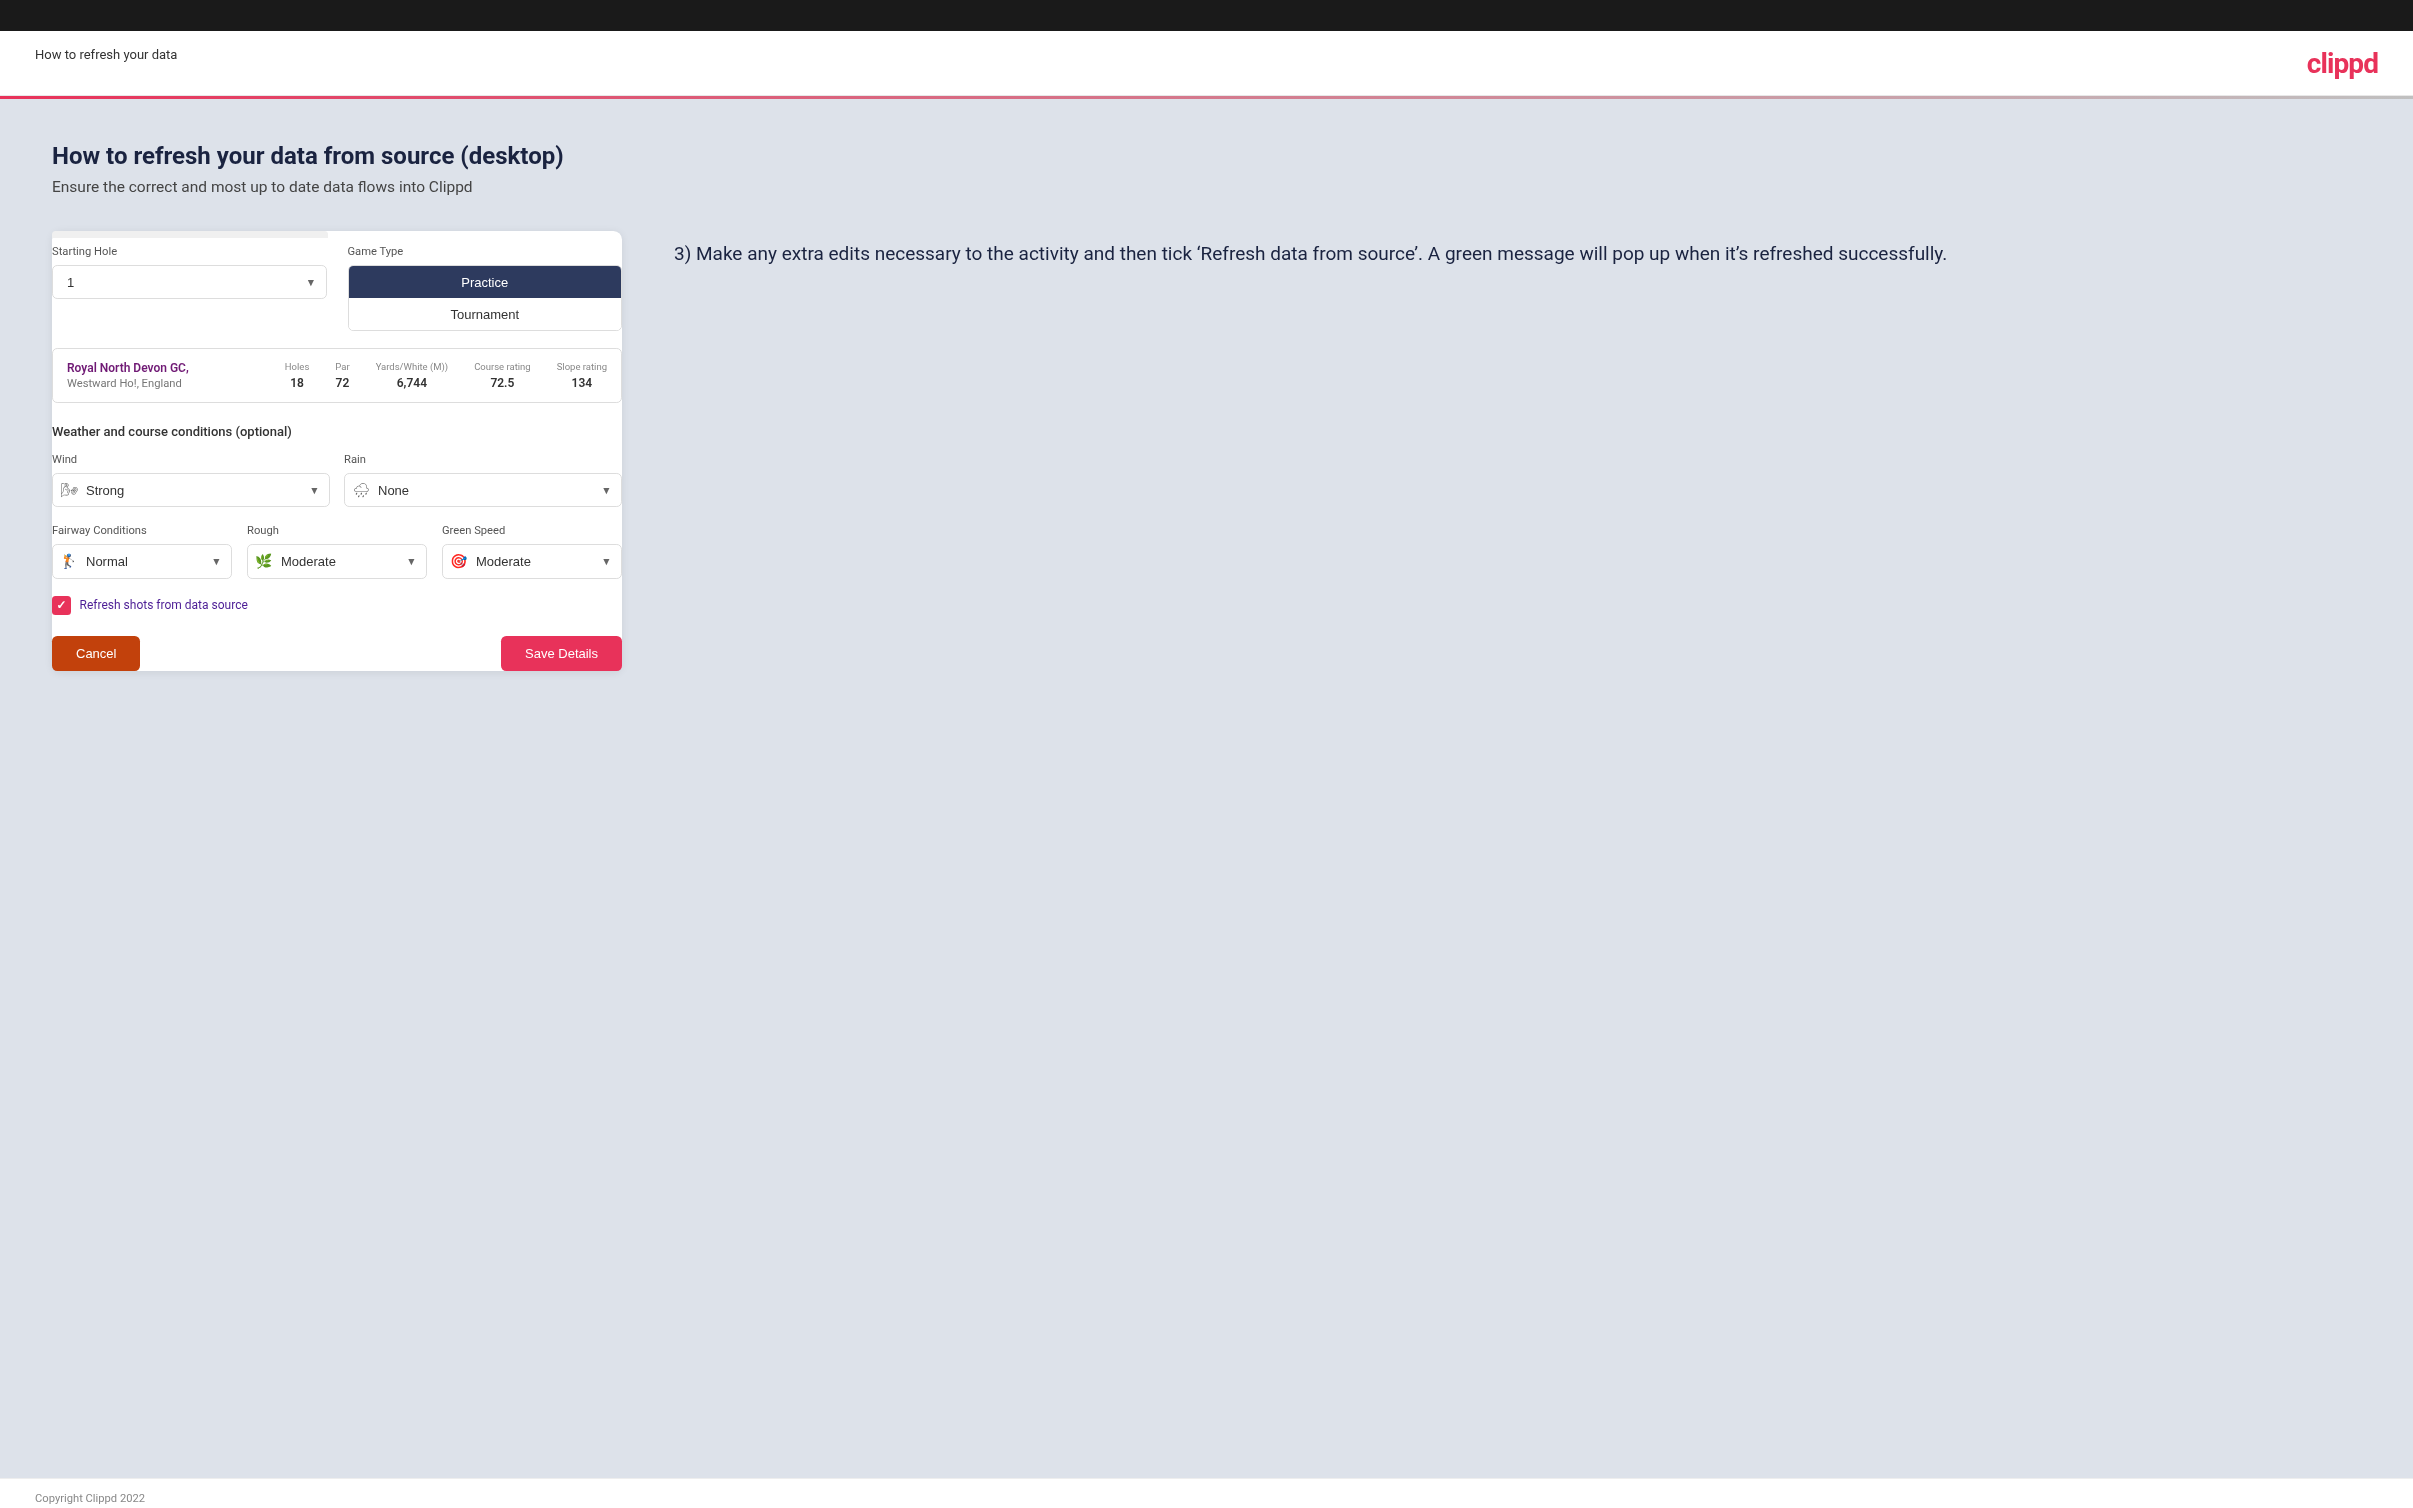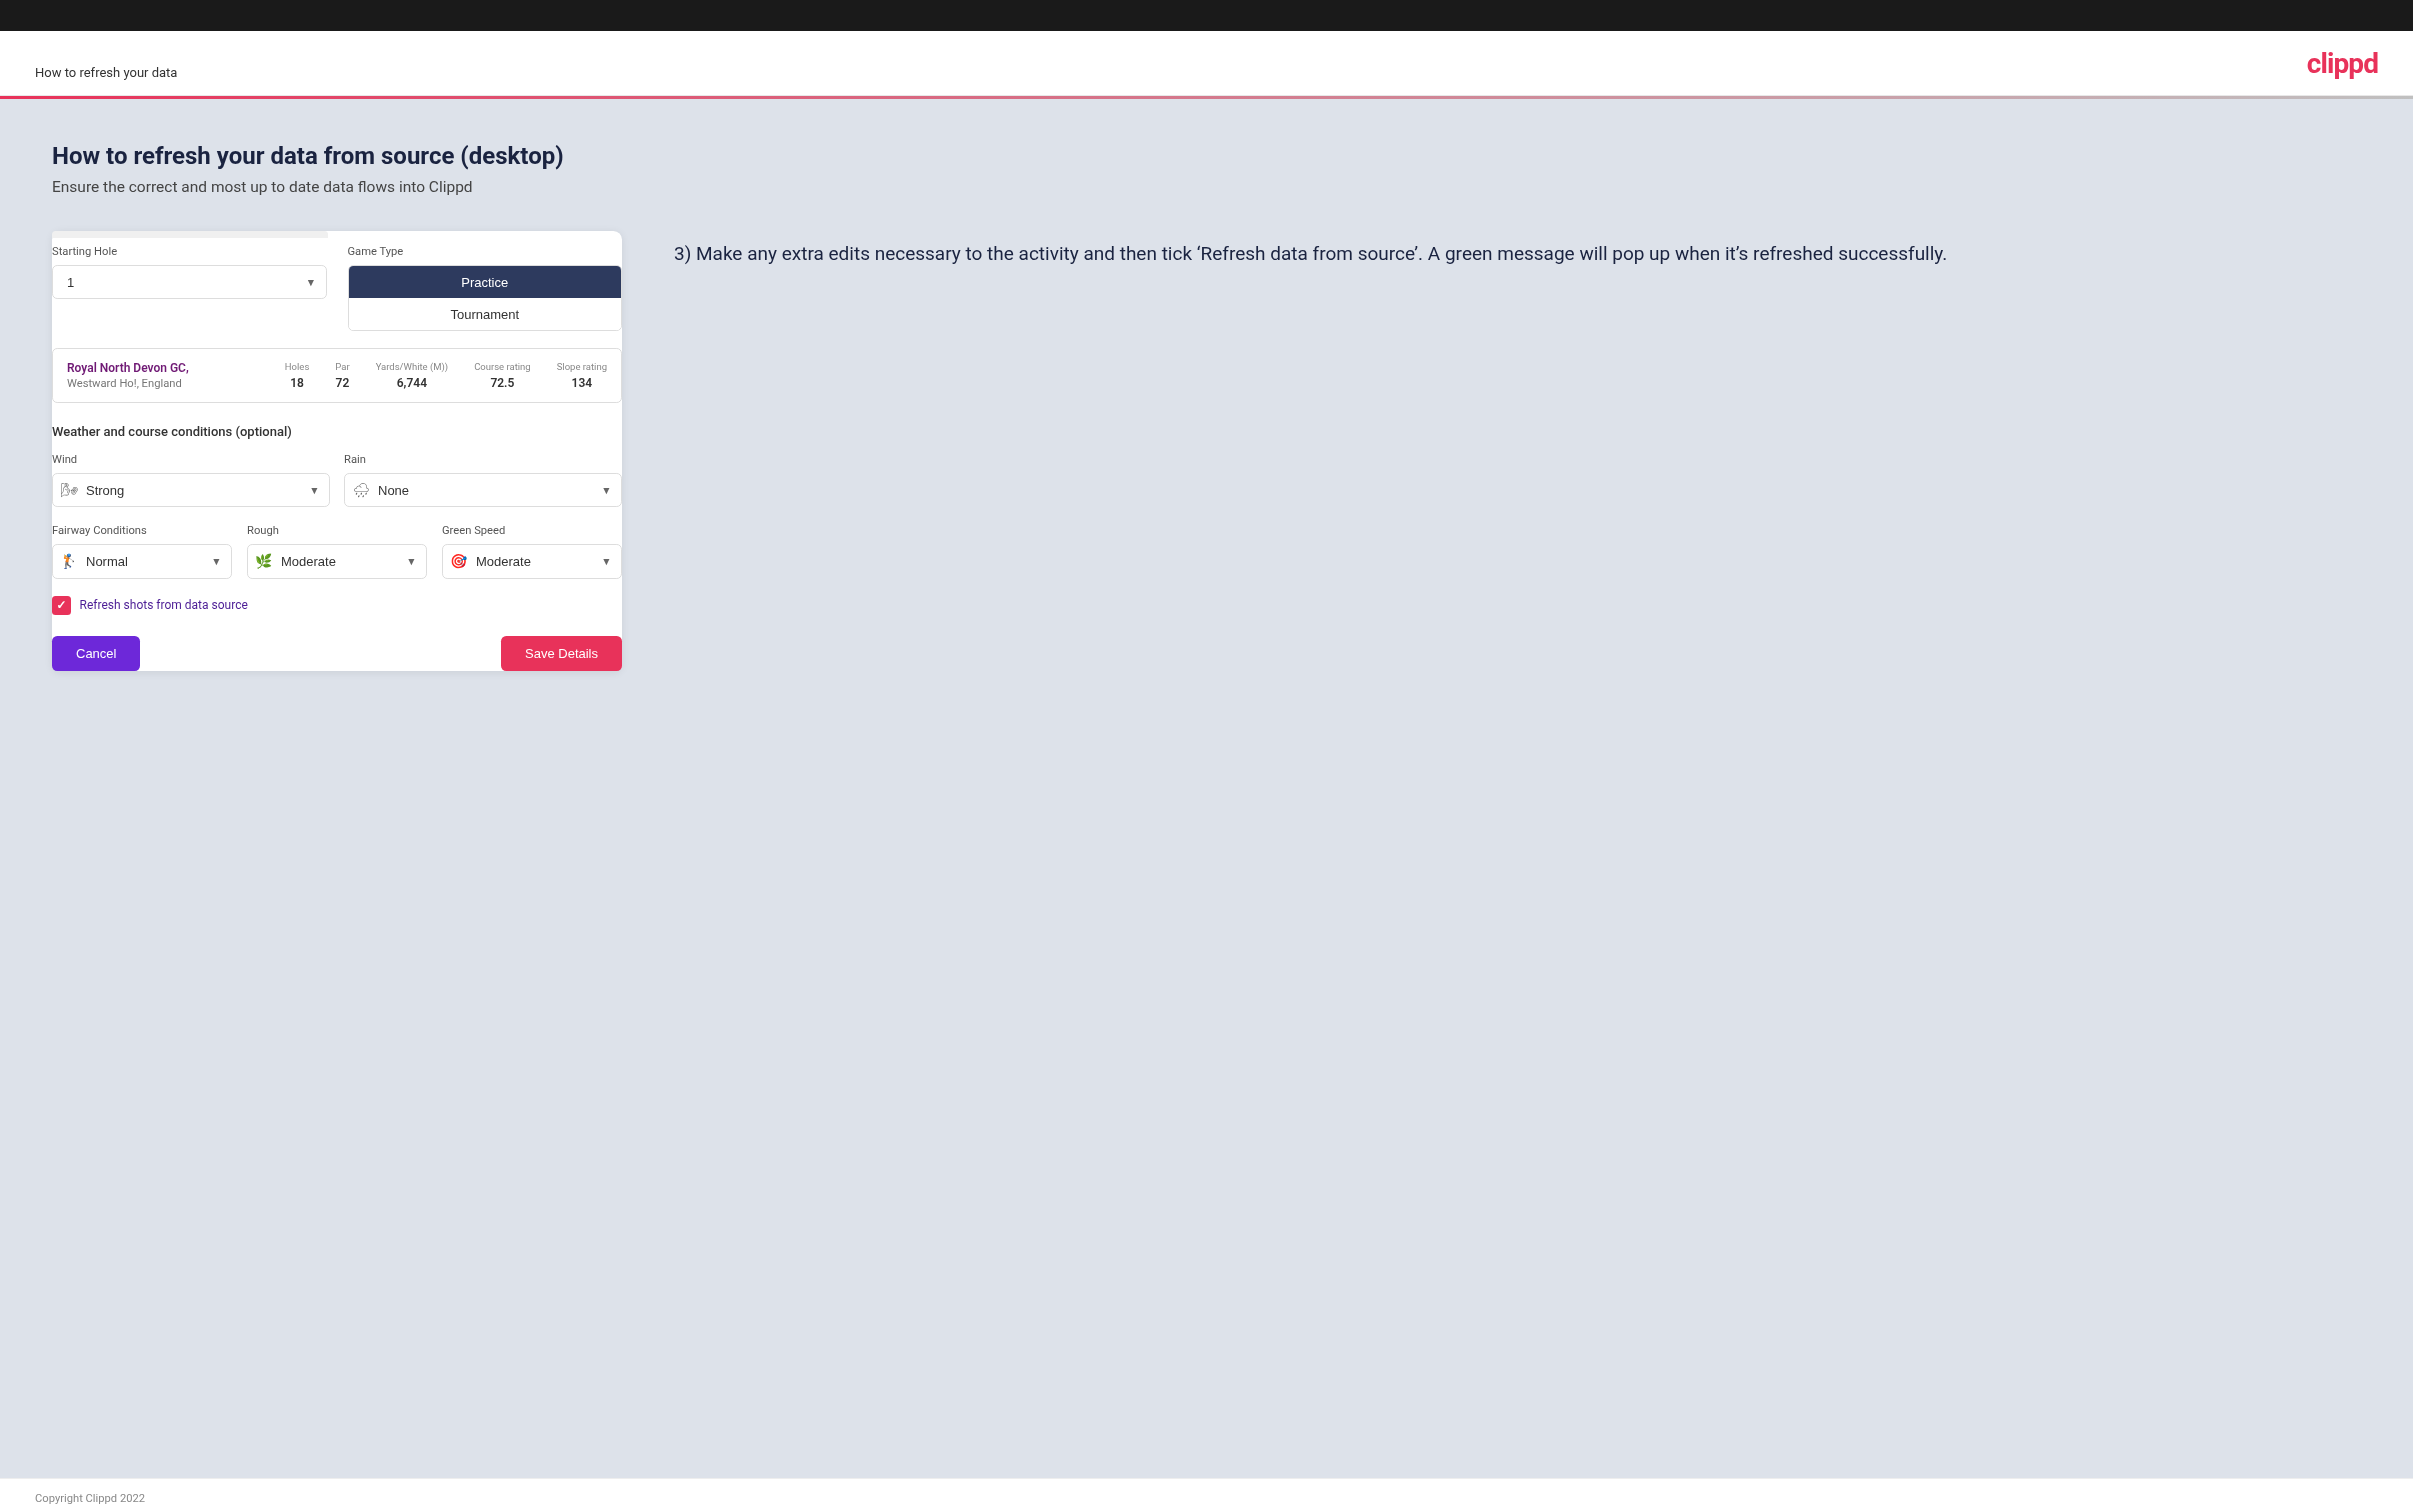--- a/index.html
+++ b/index.html
@@ -11,21 +11,21 @@
 
     .top-bar {
       background: #1a1a1a;
       height: 31px;
     }
 
     .header {
       background: #fff;
       padding: 15.5px 35px;
       display: flex;
-      align-items: flex-end;
+      align-items: flex-start;
       justify-content: space-between;
       border-bottom: 1.7px solid #e8e8e8;
     }
 
     .header-title {
       font-size: 13px;
       color: #333;
     }
 
     .logo {
@@ -266,21 +266,21 @@
       color: #4c1d95;
     }
 
     .action-row {
       display: flex;
       justify-content: space-between;
       align-items: center;
     }
 
     .cancel-btn {
-      background: #6d28d9;
+      background: #c2410c;
       color: #fff;
       border: none;
       padding: 10.4px 24px;
       border-radius: 5.2px;
       font-size: 13px;
       cursor: pointer;
     }
 
     .save-btn {
       background: #e8325a;

